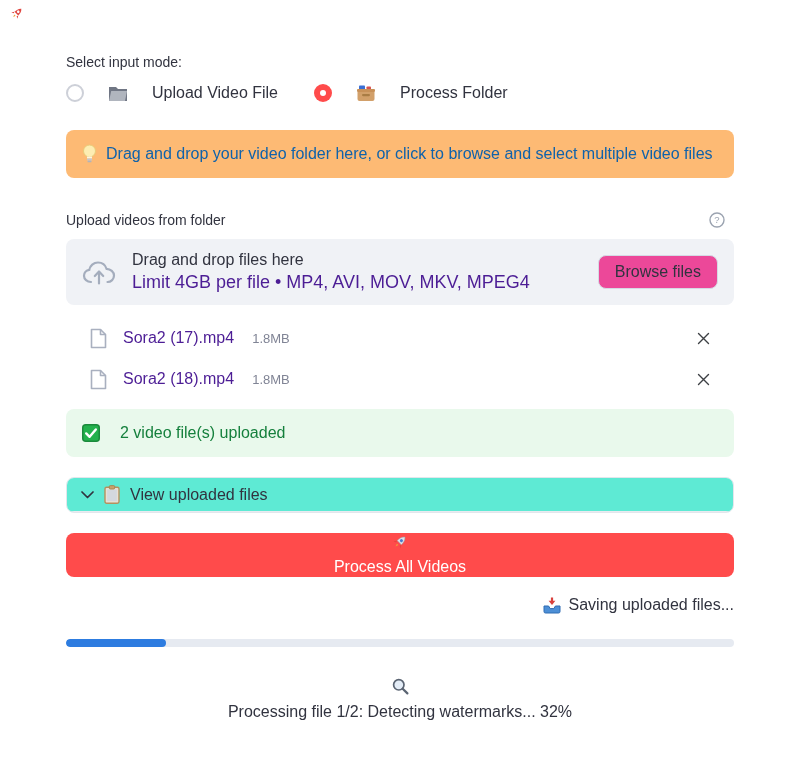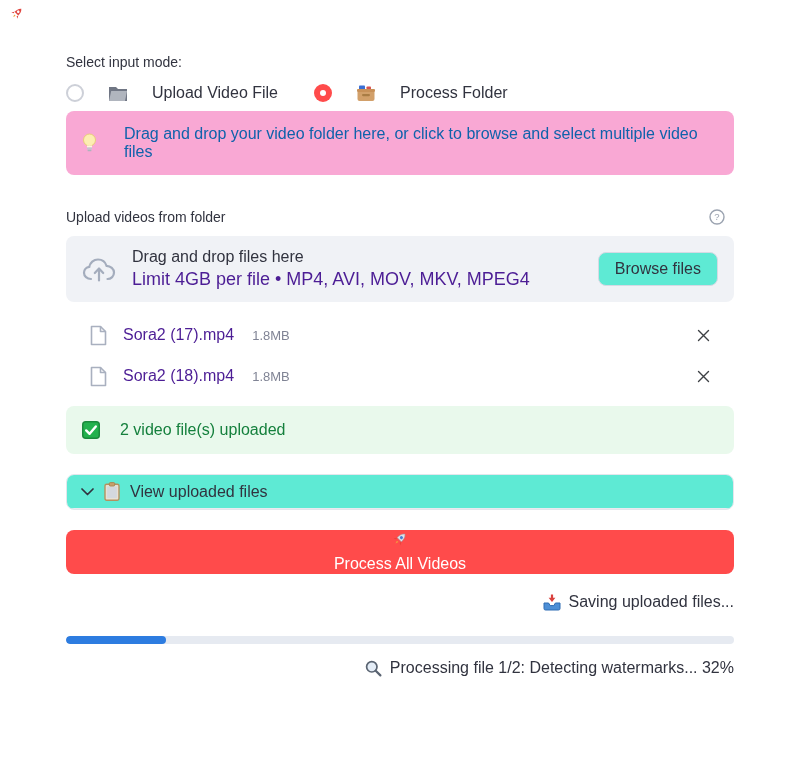--- a/index.html
+++ b/index.html
@@ -11,50 +11,50 @@
   .content { width: 668px; margin-left: 66px; padding-top: 54px; }
 
   .field-label { font-size: 14px; color: #31333f; }
 
   .radio-row { display: flex; align-items: center; gap: 36px; margin-top: 14px; }
   .radio-opt { display: flex; align-items: flex-end; gap: 24px; font-size: 16px; cursor: pointer; }
   .radio-circle { width: 18px; height: 18px; border-radius: 50%; border: 2px solid #cdd0d8; background: #fff; flex: 0 0 auto; }
   .radio-circle.selected { border: none; background: #ff4b4b; position: relative; }
   .radio-circle.selected::after { content: ""; position: absolute; left: 6px; top: 6px; width: 6px; height: 6px; border-radius: 50%; background: #ffffff; }
 
-  .info-box { margin-top: 9px; background: #f9a8d4; border-radius: 8px; padding: 14px 16px; display: flex; align-items: center; gap: 27px; color: #0f62ab; font-size: 16px; min-height: 48px; }
+  .info-box { margin-top: 28px; background: #fdba74; border-radius: 8px; padding: 14px 16px; display: flex; align-items: center; gap: 9px; color: #0f62ab; font-size: 16px; min-height: 48px; }
 
   .uploader-label-row { margin-top: 34px; display: flex; align-items: center; }
   .uploader-label { font-size: 14px; color: #31333f; }
   .help-icon { margin-left: auto; margin-right: 9px; cursor: pointer; }
 
   .dropzone { margin-top: 11px; background: #f0f2f6; border-radius: 8px; padding: 12px 16px; display: flex; align-items: center; gap: 16px; min-height: 58px; cursor: pointer; }
   .dz-title { font-size: 16px; color: #31333f; }
   .dz-hint { font-size: 18px; color: #4c1d95; margin-top: 3px; }
-  .browse-btn { margin-left: auto; background: #5eead4; border: 1px solid #d5dae4; border-radius: 8px; padding: 7px 16px; font-size: 16px; color: #31333f; font-family: inherit; cursor: pointer; white-space: nowrap; }
+  .browse-btn { margin-left: auto; background: #ec4899; border: 1px solid #d5dae4; border-radius: 8px; padding: 7px 16px; font-size: 16px; color: #31333f; font-family: inherit; cursor: pointer; white-space: nowrap; }
 
   .file-rows { margin-top: 17px; }
   .file-row { display: flex; align-items: center; gap: 16px; padding: 0 22px 0 24px; height: 32px; margin-bottom: 9px; }
   .file-name { font-size: 16px; color: #4c1d95; }
   .file-size { font-size: 13px; color: #808495; margin-left: 2px; }
   .file-close { margin-left: auto; background: none; border: none; cursor: pointer; padding: 2px; line-height: 0; }
 
   .success-box { margin-top: 14px; background: #e9f9ec; border-radius: 8px; padding: 0 16px; display: flex; align-items: center; gap: 20px; color: #15803d; font-size: 16px; min-height: 48px; }
 
   .expander { margin-top: 20px; border: 1px solid #e3e6ec; border-radius: 8px; overflow: hidden; }
   .exp-header { background: #5eead4; border-bottom: 1px solid #e9ebf0; height: 34px; display: flex; align-items: center; gap: 10px; padding: 0 14px; cursor: pointer; font-size: 16px; }
   .exp-body { background: #ffffff; padding: 18px 16px 24px 16px; }
   .exp-item { font-size: 16px; color: #31333f; padding: 6px 0 16px 0; }
   .exp-item:last-child { padding-bottom: 0; }
 
   .primary-btn { margin-top: 20px; width: 100%; height: 44px; background: #ff4b4b; color: #ffffff; border: none; border-radius: 8px; font-size: 16px; font-family: inherit; display: flex; align-items: center; justify-content: center; gap: 8px; cursor: pointer; flex-direction: column; }
 
   .status-row { display: flex; align-items: center; gap: 8px; font-size: 16px; color: #31333f; justify-content: flex-end; }
   .status-saving { margin-top: 19px; }
-  .status-processing { margin-top: 15px; }
+  .status-processing { margin-top: 31px; flex-direction: column; }
 
   .progress-track { margin-top: 25px; width: 100%; height: 8px; background: #e6eaf1; border-radius: 4px; overflow: hidden; }
   .progress-fill { height: 100%; background: #2d7ce0; border-radius: 4px; width: 0; }
 
   svg { display: block; flex: 0 0 auto; }
 </style>
 </head>
 <body>
 
 <svg class="top-rocket" viewBox="0 0 16 16">

